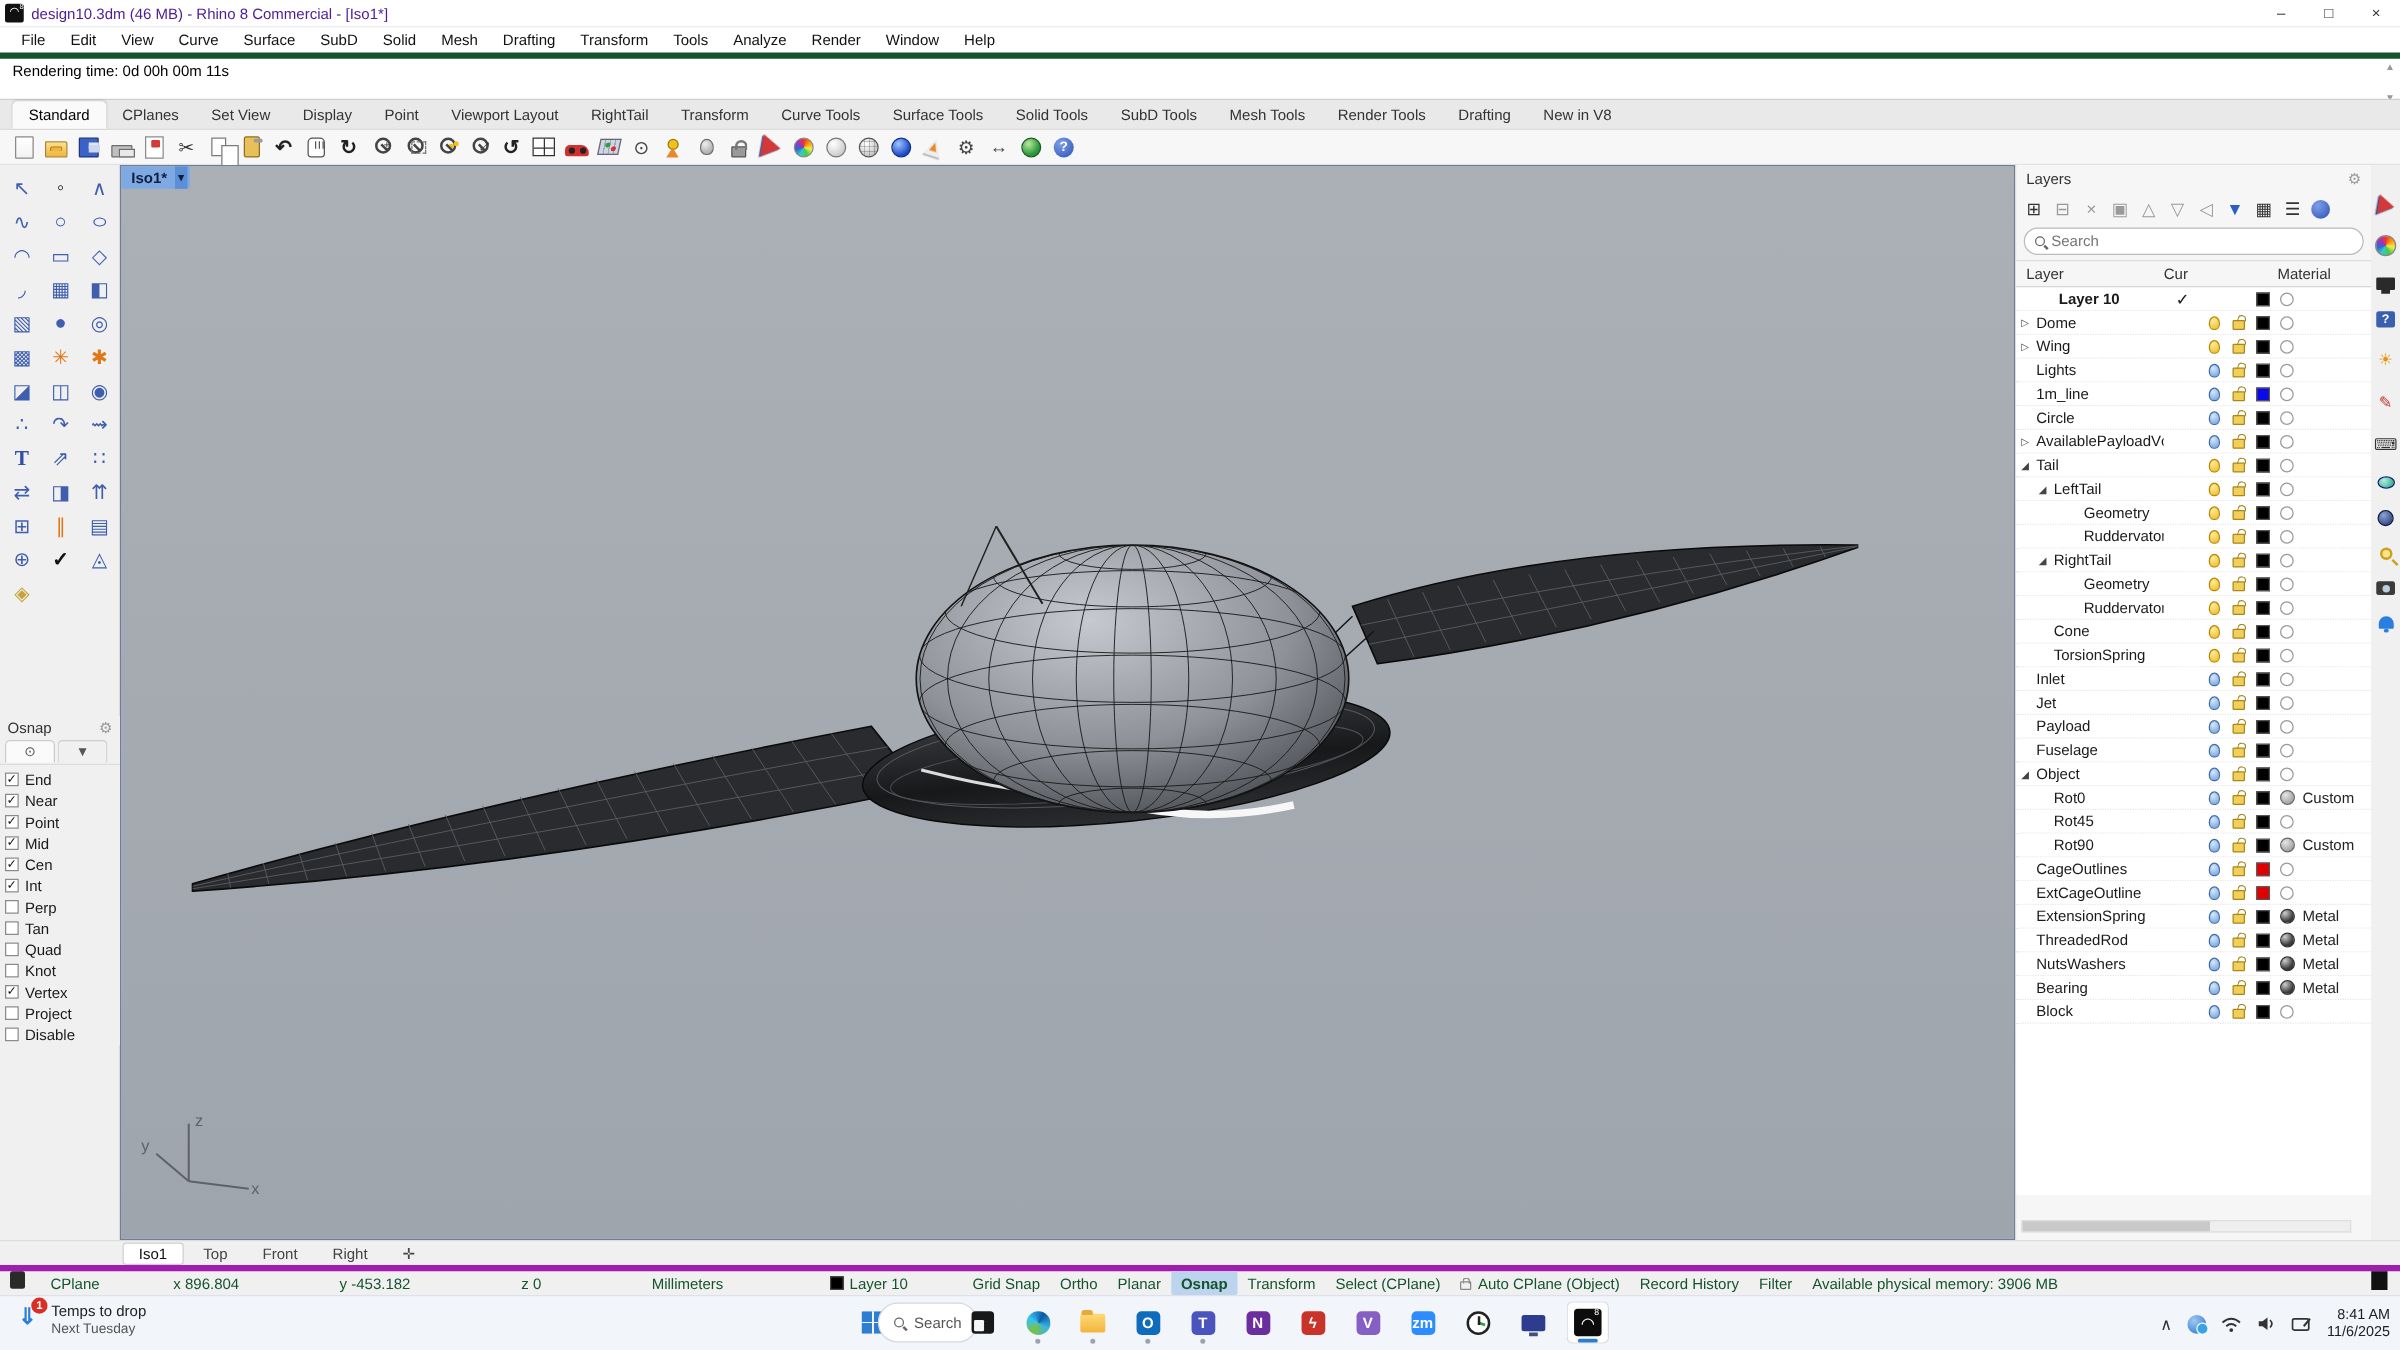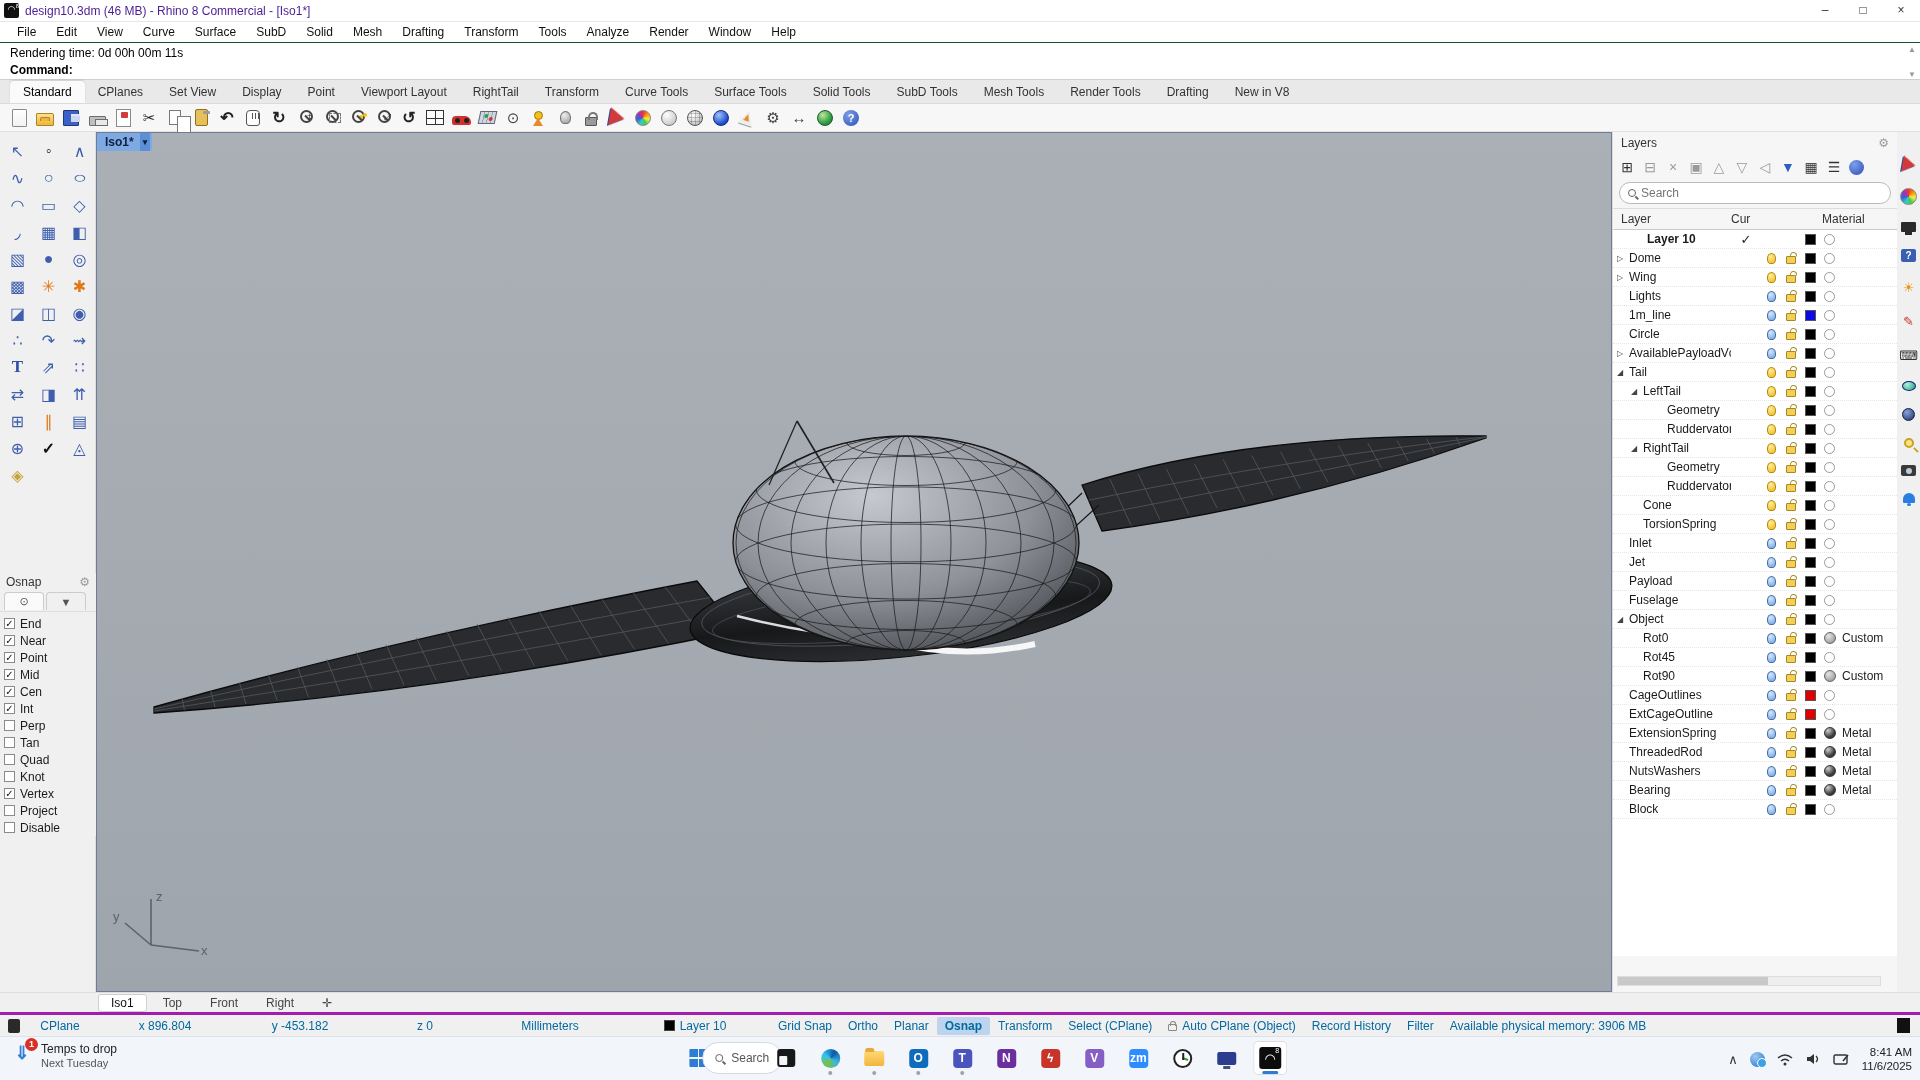--- a/index.html
+++ b/index.html
@@ -8,21 +8,21 @@
   .titlebar{position:absolute;left:0;top:0;width:1920px;height:22px;background:#ffffff;display:flex;align-items:center;border-bottom:1px solid #e6e6e6;}
   .rhlogo{width:15px;height:15px;margin:0 6px 0 4px;background:#111;border-radius:2px;color:#fff;font-size:9px;line-height:13px;text-align:center;position:relative;}
   .rhlogo::after{content:"8";position:absolute;right:0px;top:-3px;font-size:6px;color:#fff;}
   .title-text{font-size:12px;color:#4c1d95;}
   .winbtns{margin-left:auto;display:flex;}
   .winbtn{width:38px;height:21px;text-align:center;line-height:20px;font-size:12px;color:#333;}
   
   .menubar{position:absolute;left:0;top:22px;width:1920px;height:20px;background:#fff;display:flex;align-items:center;padding-left:8px;gap:2px;}
   .menu-item{padding:2px 9px;color:#111;}
   
-  .cmd{position:absolute;left:0;top:42px;width:1920px;height:38px;background:#fff;border-top:1px solid #14532d;border-bottom:1px solid #cfcfcf;padding:2px 0 0 10px;overflow:hidden;}
+  .cmd{position:absolute;left:0;top:42px;width:1920px;height:38px;background:#fff;border-top:5px solid #14532d;border-bottom:1px solid #cfcfcf;padding:2px 0 0 10px;overflow:hidden;}
   .cmd-line{height:17px;line-height:17px;color:#000;}
   .cmd-prompt{font-weight:bold;}
   .cmd-scroll{position:absolute;right:2px;top:2px;width:12px;height:34px;display:flex;flex-direction:column;justify-content:space-between;align-items:center;color:#999;font-size:8px;}
   
   .tabstrip{position:absolute;left:0;top:80px;width:1920px;height:24px;background:#e9e9e9;display:flex;align-items:flex-end;padding-left:10px;border-bottom:1px solid #dcdcdc;}
   .ttab{padding:4px 13px;color:#333;font-size:12px;border-radius:4px 4px 0 0;}
   .ttab.active{background:#fafafa;color:#000;box-shadow:0 -1px 2px rgba(0,0,0,.12);}
   
   .iconbar{position:absolute;left:0;top:104px;width:1920px;height:28px;background:#f7f7f7;display:flex;align-items:center;padding-left:8px;gap:4px;border-bottom:1px solid #e2e2e2;}
   .sicon{width:22px;height:22px;display:flex;align-items:center;justify-content:center;position:relative;font-size:15px;}
@@ -157,21 +157,21 @@
   .i-magy::after{content:"";position:absolute;width:6px;height:2px;background:#caa21e;transform:rotate(45deg);left:7px;top:9px;}
   .i-camera{width:15px;height:11px;background:#3a3a3a;border-radius:2px;position:relative;}
   .i-camera::after{content:"";position:absolute;left:5px;top:3px;width:6px;height:6px;border-radius:50%;background:#bcd;}
   .i-bell{width:12px;height:10px;background:#2a7de1;border-radius:6px 6px 1px 1px;position:relative;}
   .i-bell::after{content:"";position:absolute;left:4px;bottom:-3px;width:4px;height:3px;background:#2a7de1;border-radius:50%;}
   
   .pagetabs{position:absolute;left:0;top:992px;width:1920px;height:20px;background:#f0f0f0;display:flex;align-items:center;padding-left:98px;gap:4px;border-top:1px solid #ddd;}
   .ptab{padding:1px 12px;color:#444;border-radius:3px;}
   .ptab.active{background:#fff;border:1px solid #cfcfcf;color:#111;}
   
-  .statusbar{position:absolute;left:0;top:1012px;width:1920px;height:24px;background:#f0f0f0;border-top:3px solid #a21caf;display:flex;align-items:center;gap:0;color:#0369a1;}
+  .statusbar{position:absolute;left:0;top:1012px;width:1920px;height:24px;background:#f0f0f0;border-top:5px solid #a21caf;display:flex;gap:0;color:#14532d;}
   .sb-item{display:flex;align-items:center;gap:5px;justify-content:center;white-space:nowrap;padding:2px 8px;}
   .sb-item.active{background:#bcd4ee;font-weight:bold;border-radius:2px;}
   .sb-sw{width:11px;height:11px;background:#000;border:1px solid #444;}
   .sb-lock{width:9px;height:7px;border:1px solid #888;border-radius:1px;position:relative;margin-top:3px;}
   .sb-lock::before{content:"";position:absolute;left:1px;top:-4px;width:4px;height:4px;border:1px solid #888;border-bottom:none;border-radius:3px 3px 0 0;}
   .sb-darkicon{width:12px;height:14px;background:#2a2a2a;border-radius:2px;margin-left:8px;}
   .sb-endicon{width:13px;height:15px;background:#111;margin-left:auto;margin-right:10px;}
   
   .taskbar{position:absolute;left:0;top:1036px;width:1920px;height:44px;background:#f2f5fa;border-top:1px solid #dde2ea;}
   .weather{position:absolute;left:10px;top:5px;display:flex;align-items:center;gap:7px;}
@@ -247,21 +247,20 @@
     <span class="menu-item">Render</span>
 
     <span class="menu-item">Window</span>
 
     <span class="menu-item">Help</span>
 
 </div>
 
 <div class="cmd">
   <div class="cmd-line">Rendering time: 0d 00h 00m 11s</div>
-  <div class="cmd-line cmd-prompt">Command:</div>
   <div class="cmd-scroll">
       <span>▲</span>
       <span>▼</span>
     </div>
 </div>
 
 <div class="tabstrip">
 
     <span class="ttab active">Standard</span>
 

